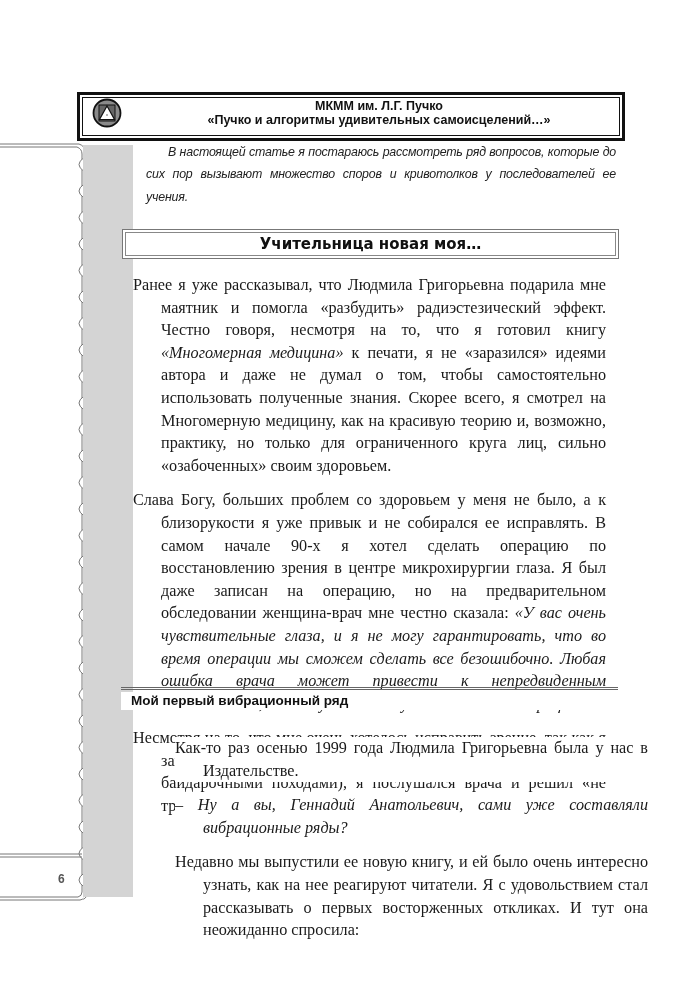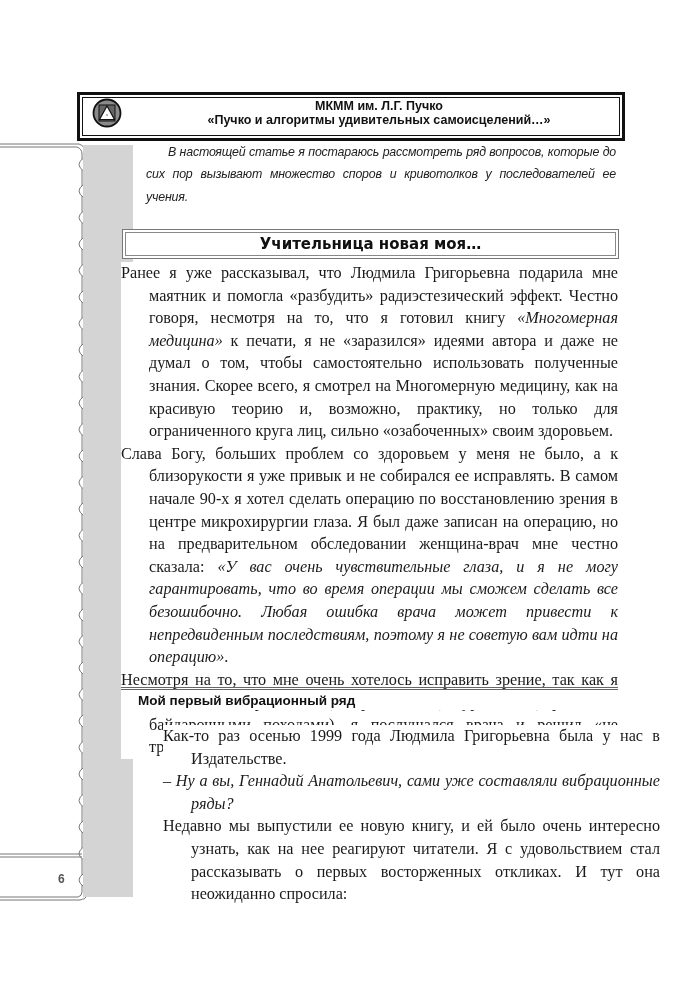--- a/index.html
+++ b/index.html
@@ -37,32 +37,32 @@
       border: 1px solid #777; box-sizing: border-box; background: #fff;
     }
     .section-heading-box .inner {
       position: absolute; left: 2px; top: 2px; right: 2px; bottom: 2px; border: 1px solid #888;
       text-align: center; font-family: "DejaVu Sans", sans-serif; font-weight: bold; font-size: 15px; line-height: 22px; color: #111;
     }
     .body-text {
       position: absolute; left: 121px; width: 497px;
       font-size: 16.2px; line-height: 22.6px; text-align: justify; color: #1a1a1a;
     }
-    .para { background: #fff; margin: 0; padding-left: 28px; text-indent: -28px; }
+    .para { background: #fff; margin: 12px; padding-left: 28px; text-indent: -28px; }
     .body1 { top: 262px; }
     .body2 { top: 725px; padding-left: 42px; }
     .em { font-style: italic; }
     .sub-divider {
       position: absolute; left: 121px; top: 687px; width: 497px; height: 3px;
       border-top: 1px solid #666; border-bottom: 1px solid #666; box-sizing: border-box;
     }
     .subheading {
       position: absolute; left: 121px; top: 692px; width: 497px; background: #fff;
       font-family: "Liberation Sans", sans-serif; font-weight: bold; font-size: 13.5px; line-height: 18px; color: #111;
-      padding-left: 17px;
+      padding-left: 10px;
     }
   </style>
 </head>
 <body>
 
 <div class="header-box">
   <div class="header-inner"></div>
   <svg class="logo" viewBox="0 0 30 30">
     <circle cx="15" cy="15" r="13.5" fill="#8a8a8a" stroke="#111" stroke-width="1.8"></circle>
     <rect x="7" y="7" width="16" height="16" fill="#666" stroke="#111" stroke-width="1"></rect>

